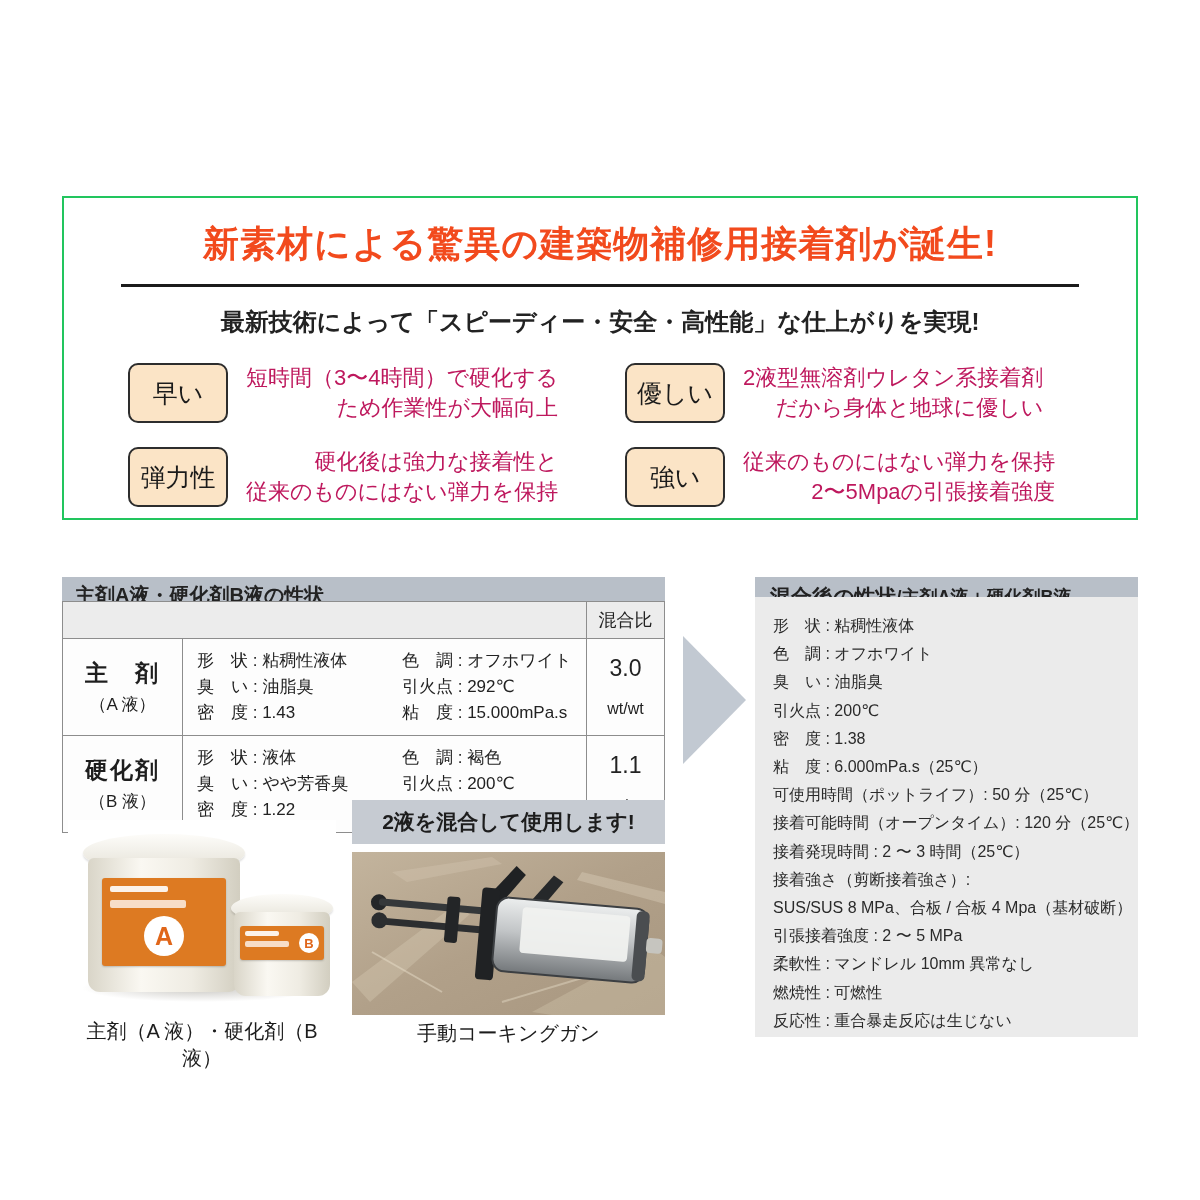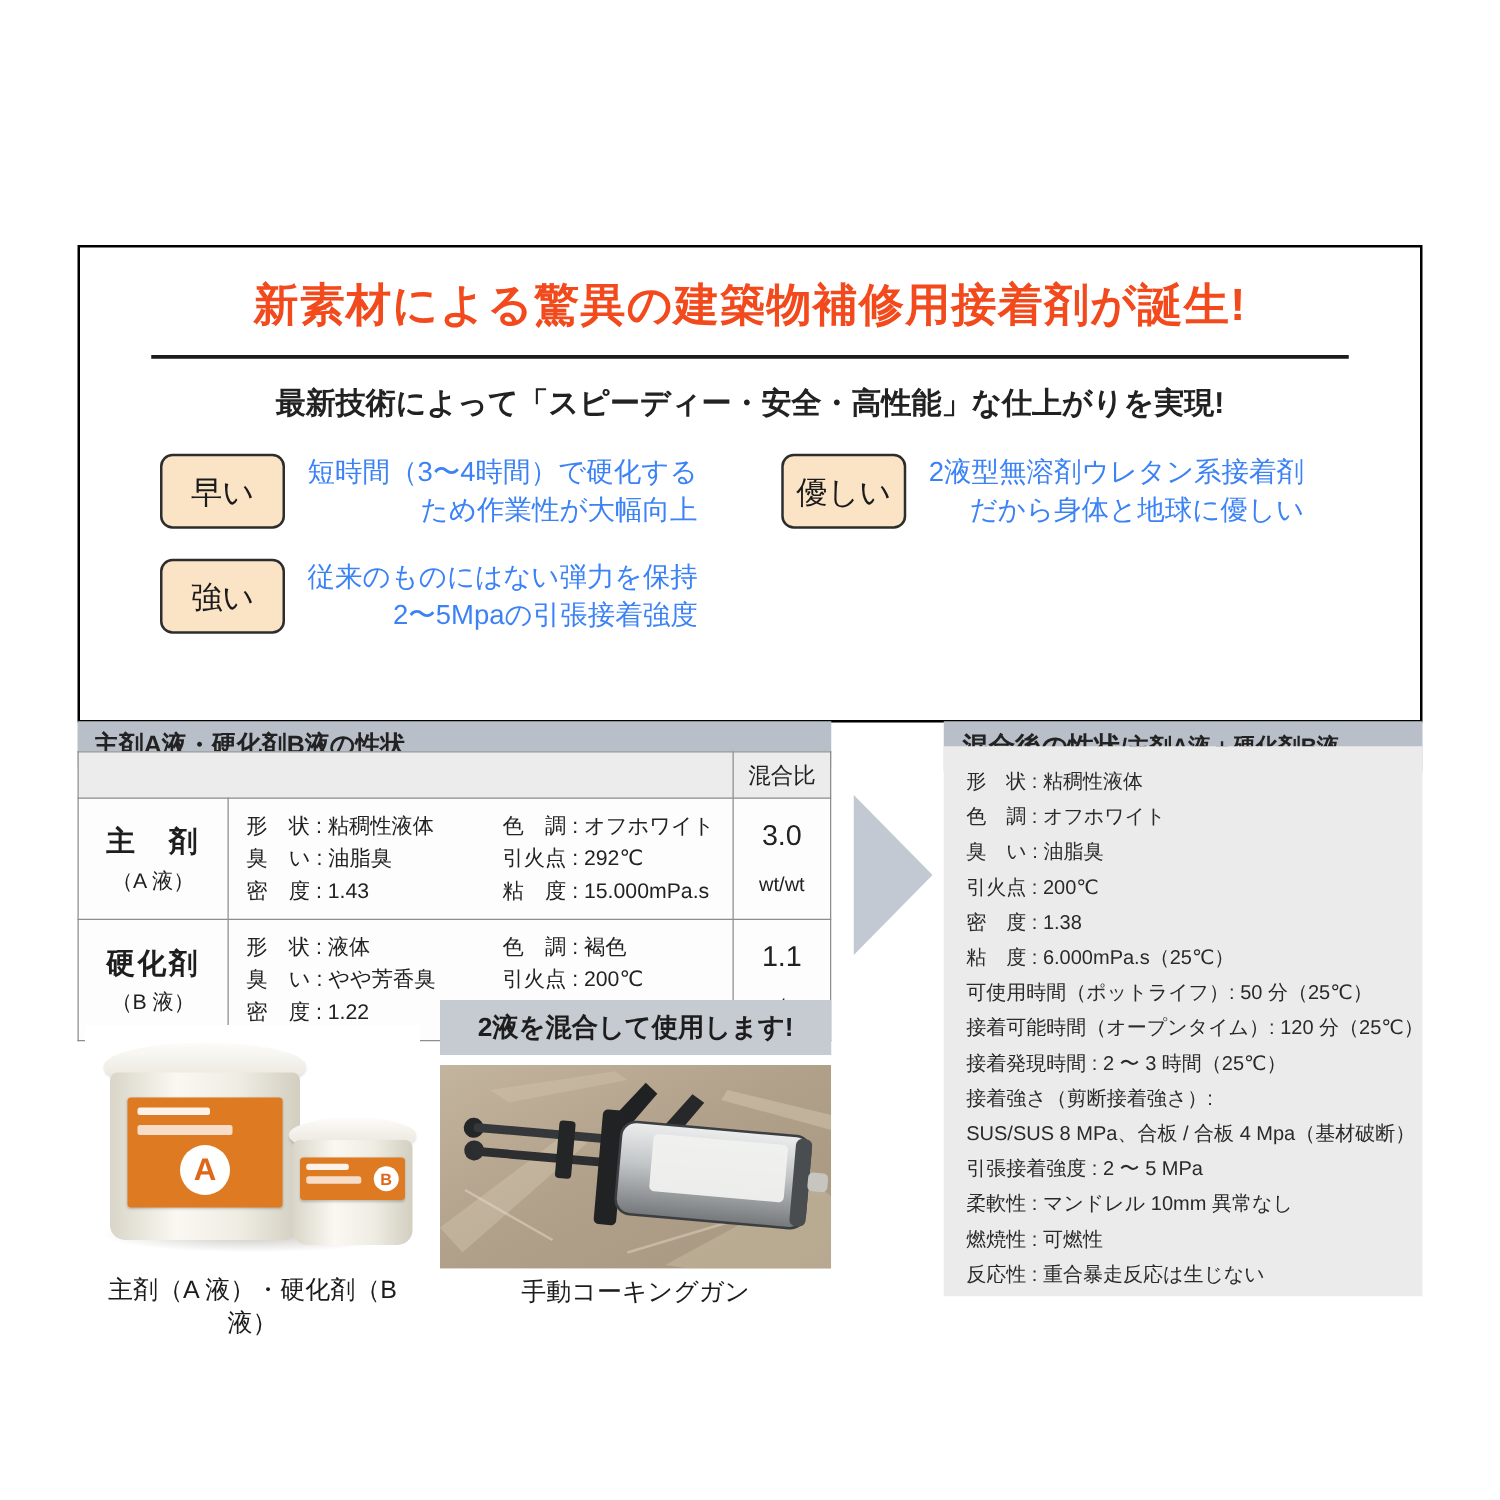--- a/index.html
+++ b/index.html
@@ -4,31 +4,31 @@
 <style>
   * { margin:0; padding:0; box-sizing:border-box; }
   html,body { background:#fff; }
   body {
     width:1200px; height:1200px; position:relative; overflow:hidden;
     font-family:"Liberation Sans","DejaVu Sans",sans-serif; color:#1e1e1e;
   }
   .abs { position:absolute; }
 
   
-  .hero { left:62px; top:196px; width:1076px; height:382px; border:2px solid #000000; background:#fff; }
+  .hero { left:62px; top:196px; width:1076px; height:324px; border:2px solid #22c55e; background:#fff; }
   .hero-title { margin-top:22px; text-align:center; font-size:36px; font-weight:bold; color:#f24a1d; letter-spacing:1px; }
   .hero-rule { width:958px; margin:15px auto 0 auto; border-top:3px solid #1b1b1b; }
   .hero-subtitle { margin-top:19px; text-align:center; font-size:24px; font-weight:bold; color:#222; }
   .features { margin:25px 58px 0 64px; display:grid; grid-template-columns:1fr 1fr; column-gap:44px; row-gap:24px; }
   .feature { display:flex; align-items:center; gap:18px;text-align:right; }
   .feature-badge {
     flex:none; width:100px; height:60px; background:#fbe4c6; border:2px solid #2d2d2d; border-radius:10px;
     display:flex; align-items:center; justify-content:center; font-size:25px; font-weight:500; color:#1b1b1b;
   }
-  .feature-text { font-size:22px; line-height:30px; color:#3b82f6; font-weight:500; }
+  .feature-text { font-size:22px; line-height:30px; color:#be185d; font-weight:500; }
 
   
   .bar { background:#b8bfc8; display:flex; align-items:center; color:#222;margin-top:20px; }
   .bar-left { left:62px; top:557px; width:603px; height:37px; padding-left:13px; font-size:20px; font-weight:600; }
   .bar-right { left:755px; top:557px; width:383px; height:40px; padding-left:15px; }
   .bar-right .main { font-size:21px; font-weight:600; }
   .bar-right .sub { font-size:18px; font-weight:600; }
 
   
   .ptable { left:62px; top:601px; width:603px; border-collapse:collapse; background:#fdfdfd; }
@@ -90,20 +90,27 @@
       <div class="feature-text">
         <div>短時間（3〜4時間）で硬化する</div>
         <div>ため作業性が大幅向上</div>
       </div>
     </div>
     <div class="feature">
       <div class="feature-badge">優しい</div>
       <div class="feature-text">
         <div>2液型無溶剤ウレタン系接着剤</div>
         <div>だから身体と地球に優しい</div>
+      </div>
+    </div>
+    <div class="feature">
+      <div class="feature-badge">弾力性</div>
+      <div class="feature-text">
+        <div>硬化後は強力な接着性と</div>
+        <div>従来のものにはない弾力を保持</div>
       </div>
     </div>
     <div class="feature">
       <div class="feature-badge">強い</div>
       <div class="feature-text">
         <div>従来のものにはない弾力を保持</div>
         <div>2〜5Mpaの引張接着強度</div>
       </div>
     </div>
   </div>

